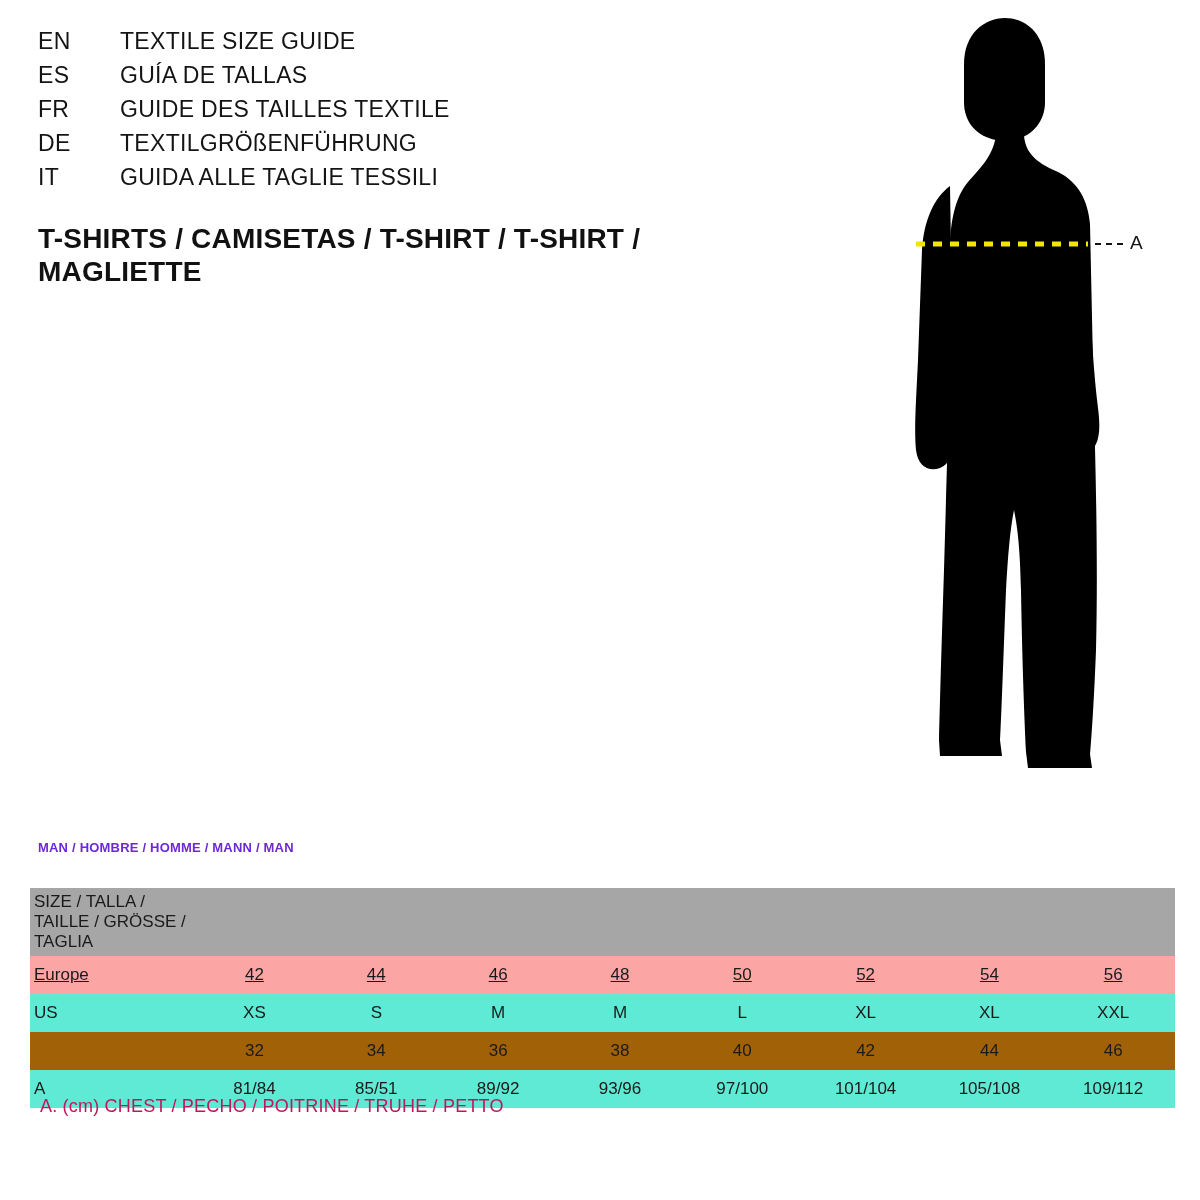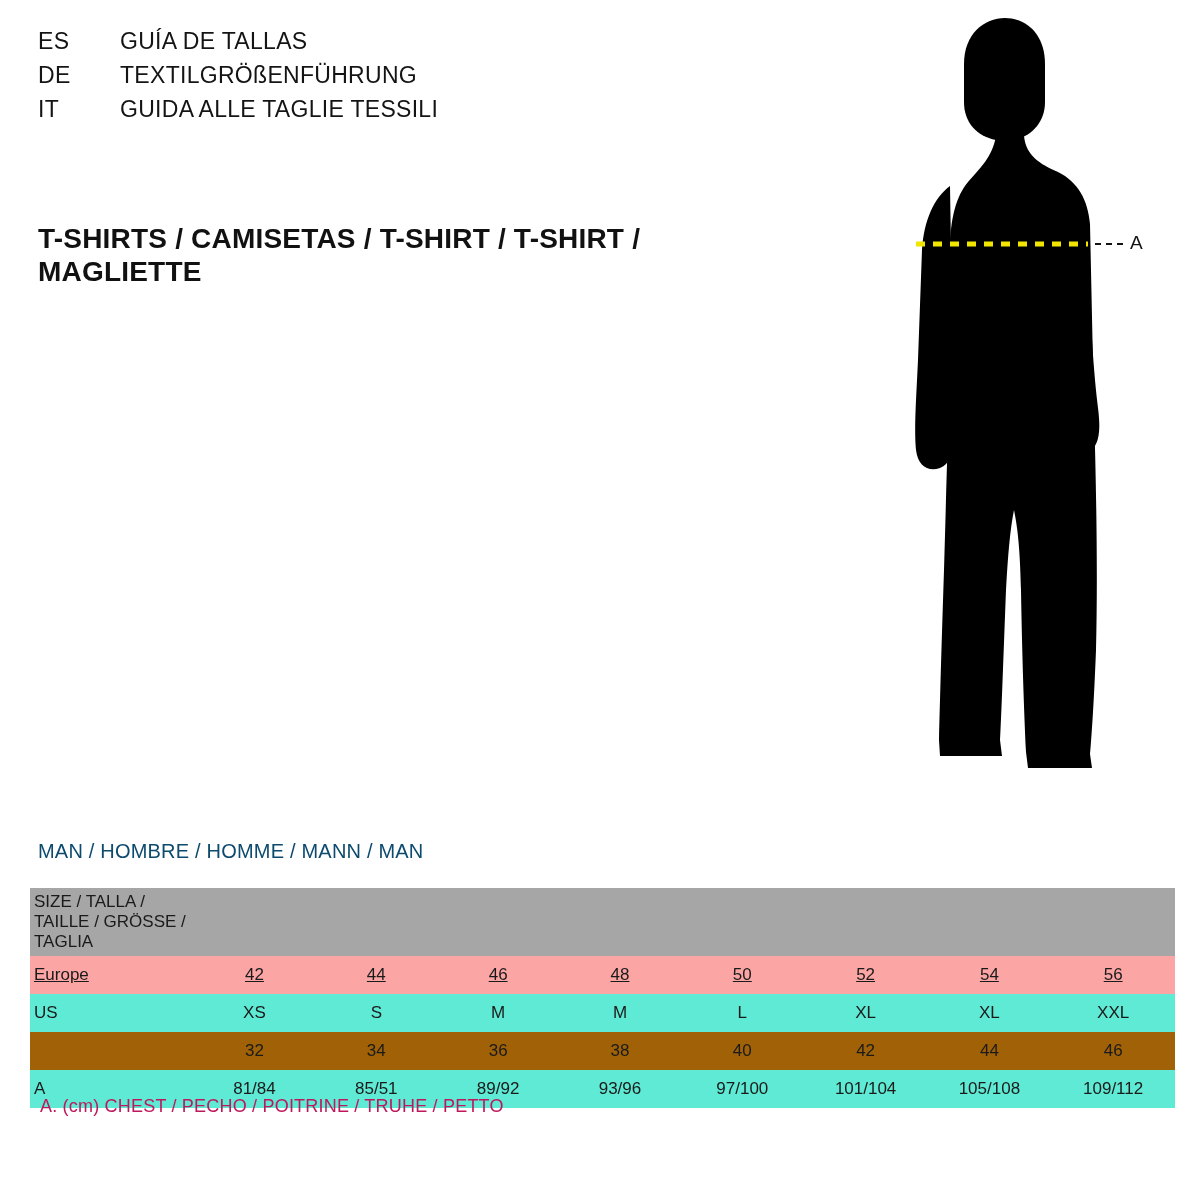--- a/index.html
+++ b/index.html
@@ -78,24 +78,24 @@
     width: 28px;
     height: 2px;
     border-top: 2px dashed #141414;
   }
 
   
   .table-title {
     position: absolute;
     left: 38px;
     top: 840px;
-    font-size: 20px;
-    font-weight: normal;
+    font-size: 13px;
+    font-weight: bold;
     letter-spacing: 0.2px;
-    color: #0c4a6e;
+    color: #6d28d9;
   }
 
   table.size-table {
     position: absolute;
     left: 30px;
     top: 888px;
     width: 1145px;
     border-collapse: collapse;
     font-size: 17px;
     color: #1a1a1a;
@@ -137,22 +137,30 @@
     font-size: 18px;
     color: #be185d;
     letter-spacing: 0.2px;
   }
 </style>
 </head>
 <body>
 
 <div class="lang-block">
   <div class="lang-row">
+    <span class="lang-code">EN</span>
+    <span class="lang-text">TEXTILE SIZE GUIDE</span>
+  </div>
+  <div class="lang-row">
     <span class="lang-code">ES</span>
     <span class="lang-text">GUÍA DE TALLAS</span>
+  </div>
+  <div class="lang-row">
+    <span class="lang-code">FR</span>
+    <span class="lang-text">GUIDE DES TAILLES TEXTILE</span>
   </div>
   <div class="lang-row">
     <span class="lang-code">DE</span>
     <span class="lang-text">TEXTILGRÖßENFÜHRUNG</span>
   </div>
   <div class="lang-row">
     <span class="lang-code">IT</span>
     <span class="lang-text">GUIDA ALLE TAGLIE TESSILI</span>
   </div>
 </div>

